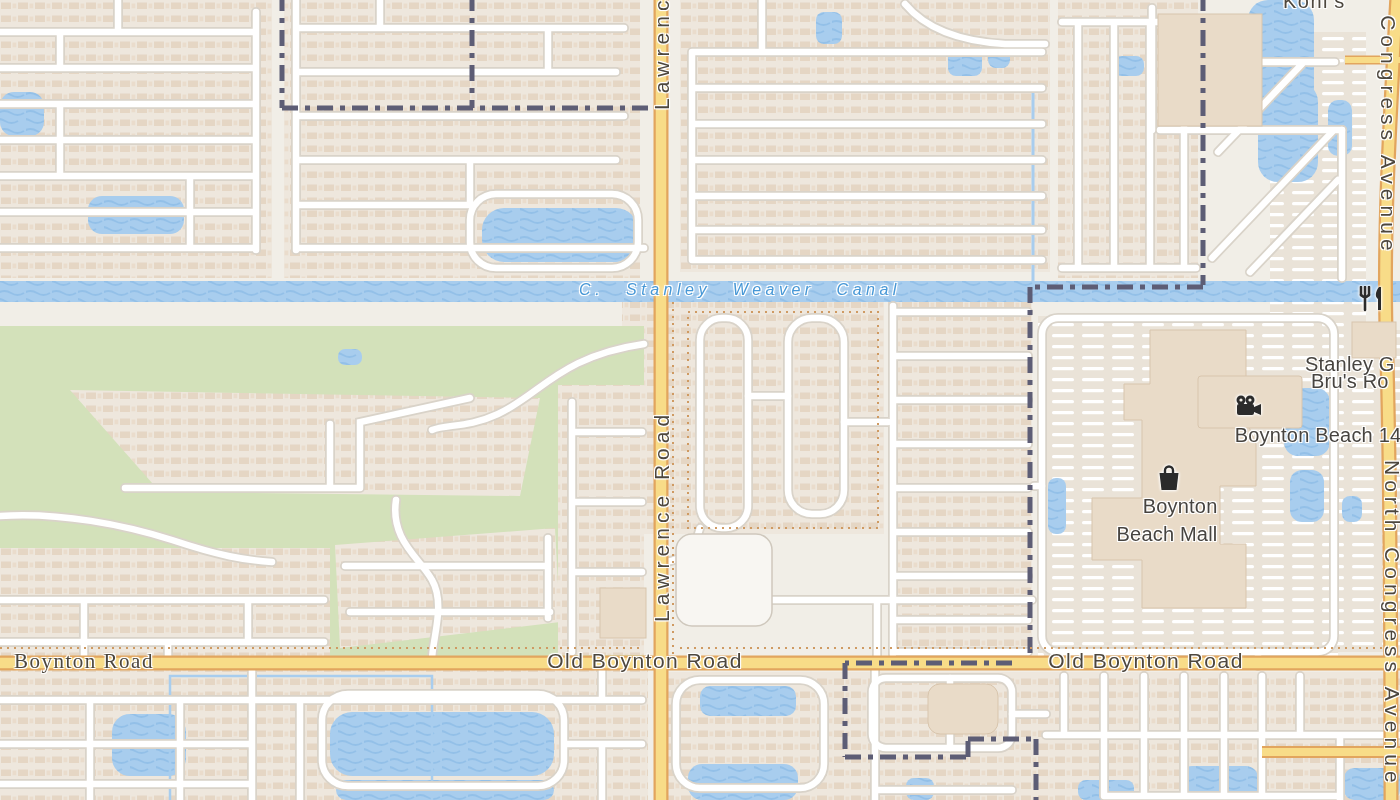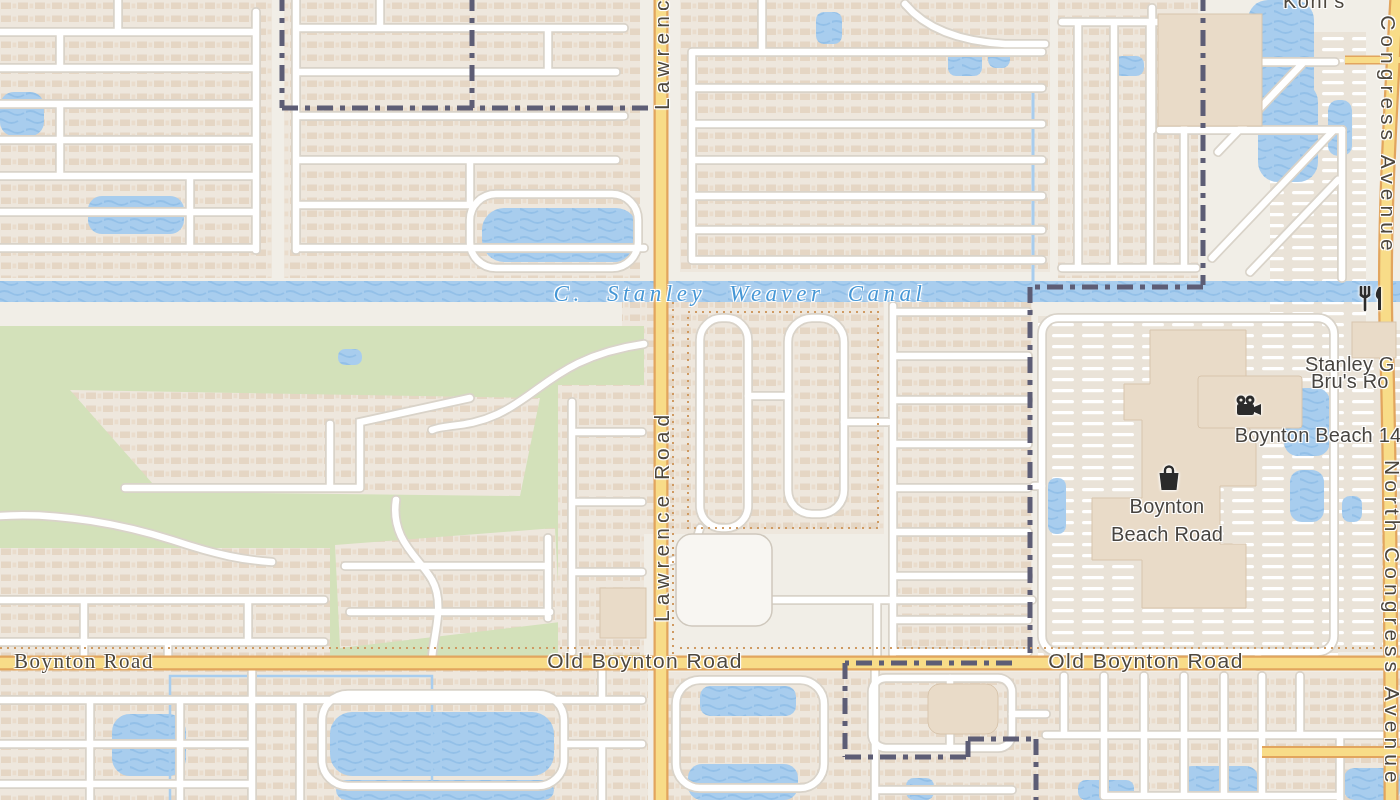--- a/index.html
+++ b/index.html
@@ -5,27 +5,27 @@
   html,body{margin:0;padding:0;background:#f1eee7;}
   #map{position:relative;width:1400px;height:800px;overflow:hidden;
        font-family:"Liberation Sans",sans-serif;background:#f1eee7;cursor:grab;}
   #map svg{position:absolute;left:0;top:0;}
   .lbl{position:absolute;white-space:nowrap;color:#4d473e;font-size:21px;
        text-shadow:-1px -1px 0 #fff,1px -1px 0 #fff,-1px 1px 0 #fff,1px 1px 0 #fff,0 0 3px #fff;
        letter-spacing:1.5px;pointer-events:none;}
   .center{transform:translateX(-50%);}
   .rot-up{transform-origin:0 0;transform:rotate(-90deg);letter-spacing:5px;}
   .rot-down{transform-origin:0 0;transform:rotate(90deg);letter-spacing:5px;}
-  .canal-lbl{position:absolute;white-space:nowrap;font-style:italic;font-size:23px;color:#4697d6;
+  .canal-lbl{position:absolute;white-space:nowrap;font-style:italic;font-size:16px;color:#4697d6;
        letter-spacing:4.5px;word-spacing:13px;
-       text-shadow:-1px -1px 0 #fff,1px -1px 0 #fff,-1px 1px 0 #fff,1px 1px 0 #fff,0 0 4px #fff;font-family:Liberation Serif, serif;}
+       text-shadow:-1px -1px 0 #fff,1px -1px 0 #fff,-1px 1px 0 #fff,1px 1px 0 #fff,0 0 4px #fff;}
   .poi-lbl{position:absolute;white-space:nowrap;color:#474440;font-size:20px;font-weight:500;
        text-shadow:-1px -1px 0 #fff,1px -1px 0 #fff,-1px 1px 0 #fff,1px 1px 0 #fff,0 0 3px #fff;
        letter-spacing:0.2px;cursor:pointer;}
-  .poi-lbl span{display:block;text-align:center;line-height:28px;}
+  .poi-lbl span{display:block;text-align:right;line-height:28px;}
   .poi-icon{position:absolute;filter:drop-shadow(0 0 1.5px #fff) drop-shadow(0 0 1px #fff);cursor:pointer;}
 </style>
 </head>
 <body>
 
 <div id="map">
 <svg width="1400" height="800" viewBox="0 0 1400 800">
   <defs>
     <pattern id="res" width="17" height="13" patternUnits="userSpaceOnUse">
       <rect width="17" height="13" fill="#eee7dd"></rect>
@@ -194,15 +194,15 @@
     <path d="M19,12 L26,9 V20 L19,17 Z" fill="#2b2b2b"></path>
   </svg>
   <div class="poi-lbl center" style="left:1318px;top:424px;">Boynton Beach 14</div>
 
   <svg class="poi-icon" style="left:1156px;top:464px;" width="26" height="28" viewBox="0 0 26 28">
     <path d="M9,10 V6.5 a4,4 0 0 1 8,0 V10" stroke="#2b2b2b" stroke-width="2.4" fill="none"></path>
     <path d="M3.5,9 H22.5 L20.5,26 H5.5 Z" fill="#2b2b2b"></path>
   </svg>
   <div class="poi-lbl" style="left:1167px;top:492px;transform:translateX(-50%);">
     <span>Boynton</span>
-    <span>Beach Road</span>
+    <span>Beach Mall</span>
   </div>
 </div>
 
 </body></html>

